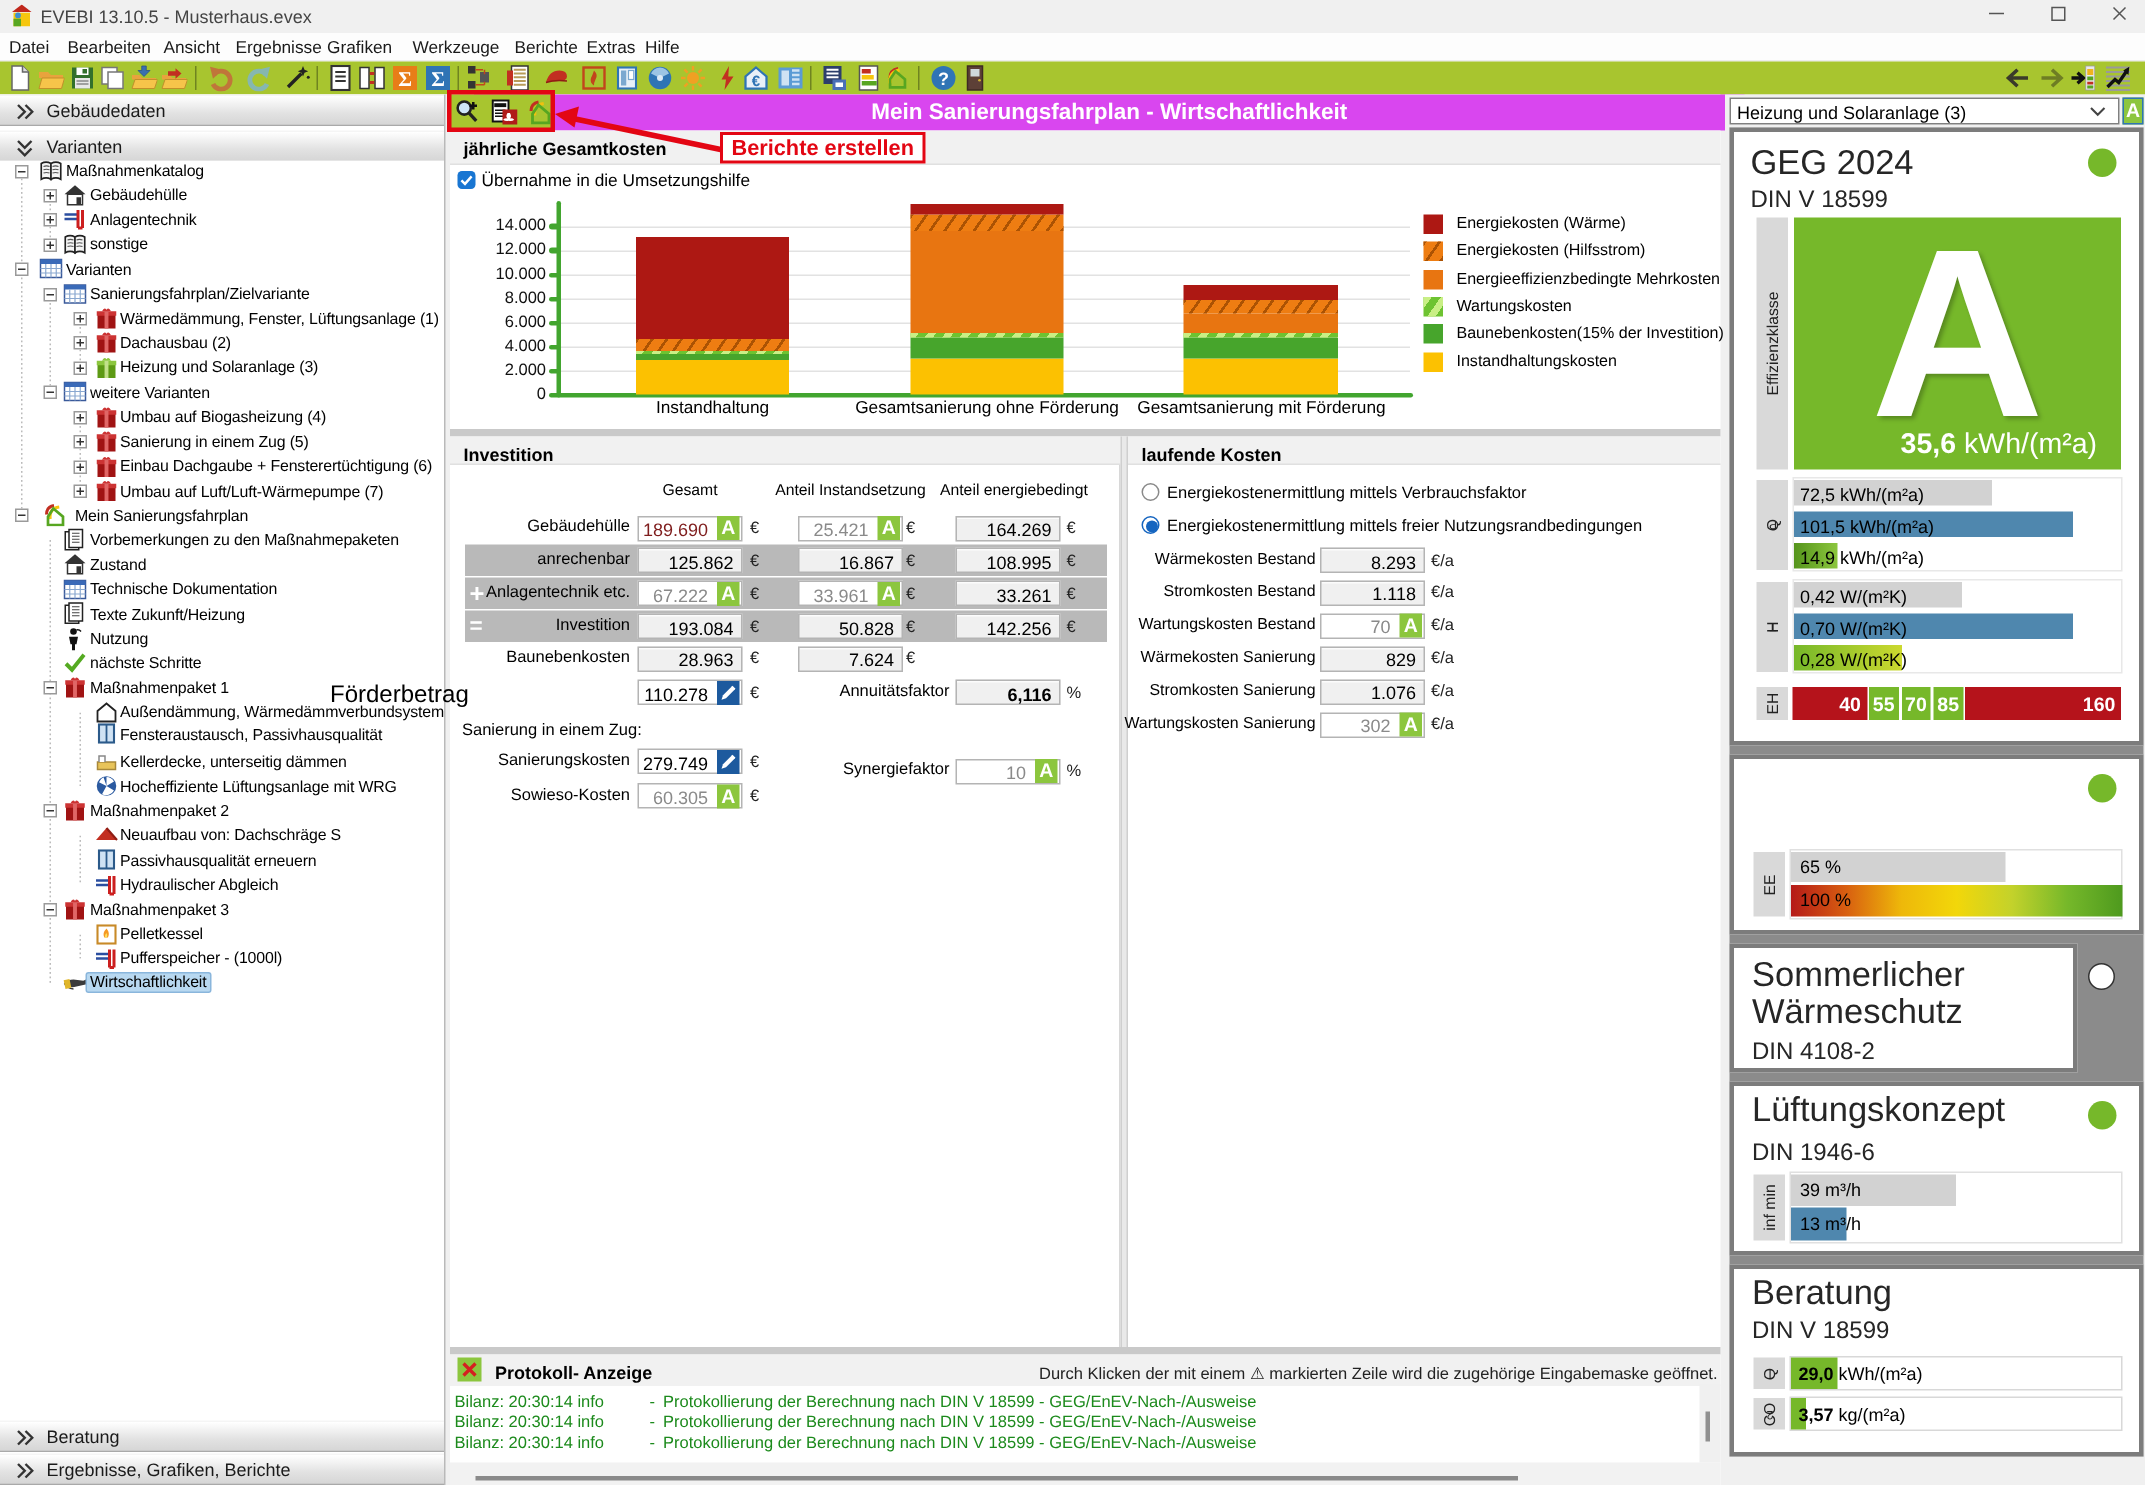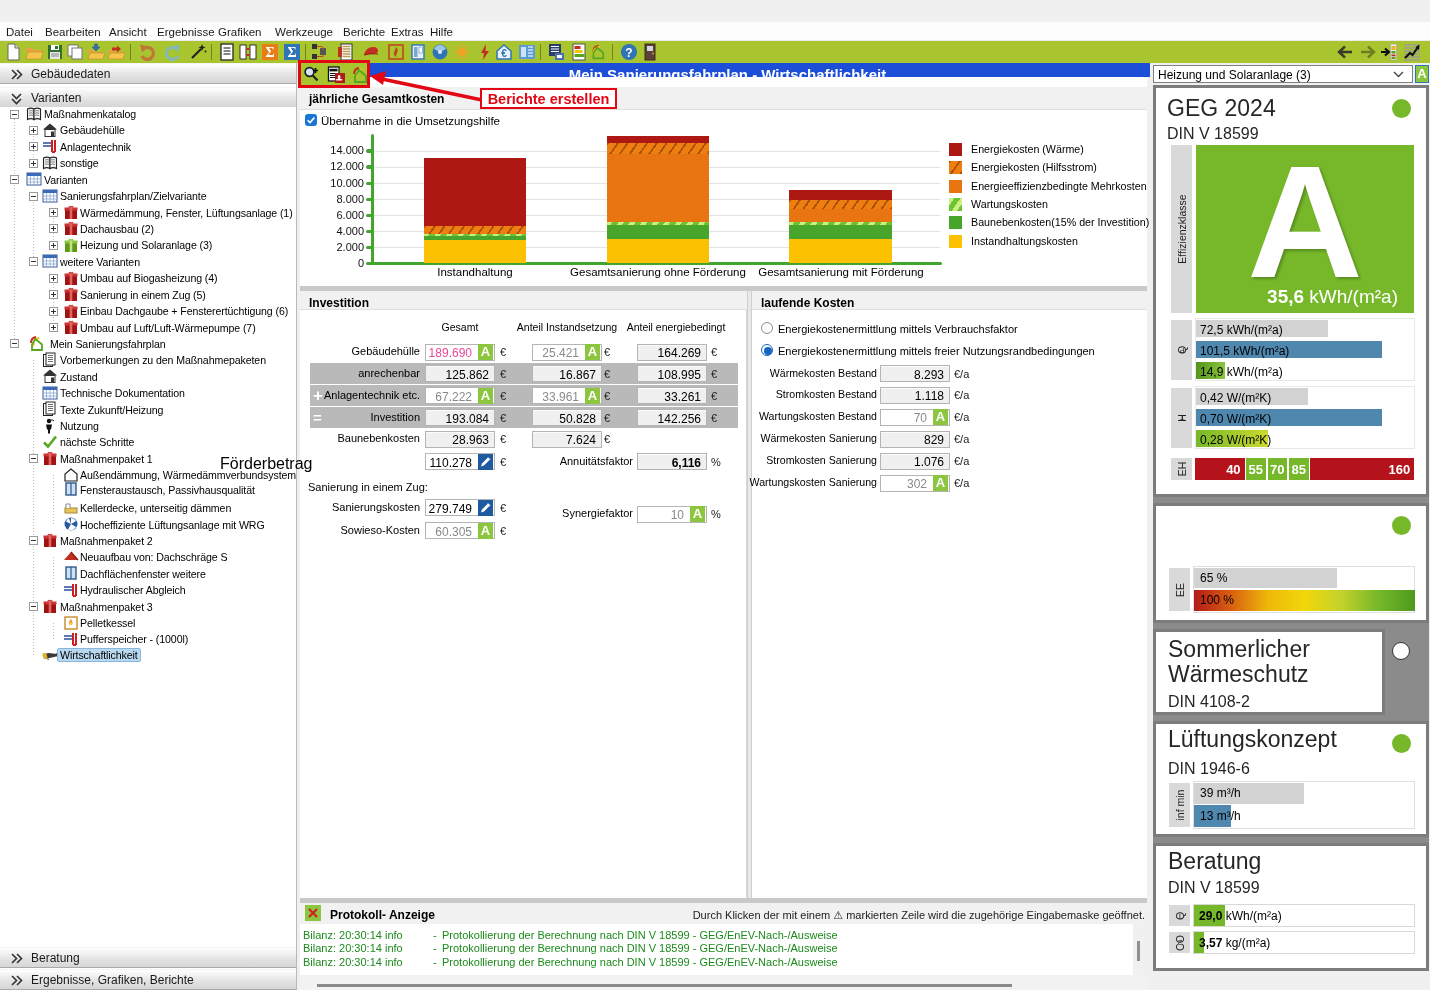--- a/index.html
+++ b/index.html
@@ -26,35 +26,53 @@
 #tree { position:absolute; left:0; top:44px; width:296px; height:840px; background:#fff; overflow:hidden; }
 .trow { position:absolute; height:17px; left:0; width:296px; }
 .trow .lbl { position:absolute; top:2.5px; font-size:10.6px; letter-spacing:-0.1px; color:#000; white-space:nowrap; }
 .trow .ic { position:absolute; top:0px; width:16px; height:16px; }
 .exp { position:absolute; top:4px; width:9px; height:9px; background:#fff; border:1px solid #9a9a9a; }
 .exp:before { content:""; position:absolute; left:1px; top:3px; width:5px; height:1px; background:#333; }
 .exp.plus:after { content:""; position:absolute; left:3px; top:1px; width:1px; height:5px; background:#333; }
 .sel { background:#b8d8f0; border:1px solid #8ab6dc; border-radius:2px; padding:0 2px; }
 
 #center { position:absolute; left:300px; top:63px; width:847px; height:927px; background:#fff; }
-#ctitle { position:absolute; left:4px; top:0; width:847px; height:14px; background:#1d4ed8; }
+#ctitle { position:absolute; left:16px; top:0; width:847px; height:24px; background:#d946ef; }
 #ctitle .t { position:absolute; left:0; top:3px; width:100%; text-align:center; color:#fff; font-weight:bold; font-size:15px; }
 .sechead { position:absolute; background:#f1f1f1; border-bottom:1px solid #e0e0e0; }
 .sechead b { position:absolute; left:9px; top:5px; font-size:12px; }
 
 #right { position:absolute; left:1150px; top:63px; width:280px; height:927px; background:#f0f0f0; }
 .card { position:absolute; left:3px; width:274px; background:#fff; border:3px solid #7f7f7f; }
 .cardtitle { position:absolute; left:12px; font-size:23px; line-height:25px; color:#262626; letter-spacing:0; }
 .cardsub { position:absolute; left:12px; font-size:16px; color:#262626; }
 .vlab { position:absolute; background:#d9d9d9; }
 .vlab span { position:absolute; left:50%; top:50%; transform:translate(-50%,-50%) rotate(-90deg); font-size:10.5px; color:#222; white-space:nowrap; }
 </style>
 </head>
 <body>
 <div id="win">
+  <div id="titlebar">
+    <svg style="position:absolute;left:7px;top:3px" width="15" height="15" viewBox="0 0 15 15">
+      <polygon points="7.5,0 14,5 1,5" fill="#c0271c"></polygon>
+      <rect x="2" y="5.5" width="11" height="9" fill="#f6c60e"></rect>
+      <rect x="2" y="9.5" width="5" height="5" fill="#57a621"></rect>
+      <circle cx="5" cy="7.3" r="1.9" fill="#3e8ed0"></circle>
+    </svg>
+    <span class="ttext">EVEBI 13.10.5 - Musterhaus.evex</span>
+    <svg class="winbtn" style="left:1324px;top:2px" width="14" height="14" viewBox="0 0 14 14">
+        <line x1="2" y1="7" x2="12" y2="7" stroke="#555" stroke-width="1"></line>
+      </svg>
+    <svg class="winbtn" style="left:1365px;top:2px" width="14" height="14" viewBox="0 0 14 14">
+        <rect x="3" y="3" width="8.5" height="8.5" fill="none" stroke="#555" stroke-width="1"></rect>
+      </svg>
+    <svg class="winbtn" style="left:1406px;top:2px" width="14" height="14" viewBox="0 0 14 14">
+        <path d="M3 3 L11 11 M11 3 L3 11" stroke="#555" stroke-width="1"></path>
+      </svg>
+  </div>
   <div id="menubar">
     <span style="left:6px">Datei</span>
     <span style="left:45px">Bearbeiten</span>
     <span style="left:109px">Ansicht</span>
     <span style="left:157px">Ergebnisse</span>
     <span style="left:218px">Grafiken</span>
     <span style="left:275px">Werkzeuge</span>
     <span style="left:343px">Berichte</span>
     <span style="left:391px">Extras</span>
     <span style="left:430px">Hilfe</span>
@@ -498,21 +516,21 @@
             <path d="M8 3 L15 11 H1z" fill="#c22f21"></path>
             <path d="M8 3 L15 11" stroke="#8f1d14" stroke-width="1.4" fill="none"></path>
           </svg>
           <span class="lbl" style="left:80px">Neuaufbau von: Dachschräge S</span>
         </div>
     <div class="trow" style="top:458.3px">
           <svg class="ic" style="left:63px" viewBox="0 0 16 16">
             <rect x="3" y="2" width="10" height="12" fill="#cfe2f3" stroke="#2b5a8a" stroke-width="1.4"></rect>
             <line x1="8" y1="2" x2="8" y2="14" stroke="#2b5a8a" stroke-width="1.2"></line>
           </svg>
-          <span class="lbl" style="left:80px">Dachflächenfenster weitere</span>
+          <span class="lbl" style="left:80px">Passivhausqualität erneuern</span>
         </div>
     <div class="trow" style="top:474.7px">
           <svg class="ic" style="left:63px" viewBox="0 0 16 16">
             <path d="M1 5 h9 M1 8 h9" stroke="#2b4ea0" stroke-width="1.6" fill="none"></path>
             <path d="M10 2 v12 M13 2 v12" stroke="#cc1f1f" stroke-width="2" fill="none"></path>
             <path d="M10 14 h3" stroke="#cc1f1f" stroke-width="2"></path>
           </svg>
           <span class="lbl" style="left:80px">Hydraulischer Abgleich</span>
         </div>
     <div class="trow" style="top:491.1px">
@@ -646,21 +664,21 @@
     <div style="position:absolute;left:110px;top:258px;width:100px;text-align:center;font-size:10.5px;white-space:nowrap">Gesamt</div>
     <div style="position:absolute;left:207px;top:258px;width:120px;text-align:center;font-size:10.5px;white-space:nowrap">Anteil Instandsetzung</div>
     <div style="position:absolute;left:316px;top:258px;width:120px;text-align:center;font-size:10.5px;white-space:nowrap">Anteil energiebedingt</div>
     <div style="position:absolute;left:10px;top:300px;width:428px;height:21px;background:#b9b9b9"></div>
     <div style="position:absolute;left:10px;top:322px;width:428px;height:21px;background:#b9b9b9"></div>
     <div style="position:absolute;left:10px;top:344px;width:428px;height:21px;background:#b9b9b9"></div>
     <div style="position:absolute;left:13px;top:327px;width:13px;height:13px;color:#fff;font-weight:bold;font-size:17px;line-height:11px">+</div>
     <div style="position:absolute;left:13px;top:349px;width:13px;height:13px;color:#fff;font-weight:bold;font-size:15px;line-height:12px">=</div>
     <div style="position:absolute;left:-80px;top:282.0px;width:200px;text-align:right;font-size:11px;font-weight:normal;white-space:nowrap">Gebäudehülle</div>
     <div style="position:absolute;left:125px;top:280.5px;width:70px;height:17px;background:#fff;border:1px solid #b4b4b4"></div>
-      <div style="position:absolute;left:125px;top:283.0px;width:47px;text-align:right;font-size:12px;color:#ec4899">189.690</div>
+      <div style="position:absolute;left:125px;top:283.0px;width:47px;text-align:right;font-size:12px;color:#7f1d1d">189.690</div>
       <div style="position:absolute;left:178px;top:281.0px;width:15px;height:16px;background:#8cc63e;color:#fff;font-weight:bold;font-size:13px;text-align:center;line-height:16px">A</div>
       <span style="position:absolute;left:200px;top:283.0px;font-size:11px;color:#222">€</span>
     <div style="position:absolute;left:232px;top:280.5px;width:70px;height:17px;background:#fff;border:1px solid #b4b4b4"></div>
       <div style="position:absolute;left:232px;top:283.0px;width:47px;text-align:right;font-size:12px;color:#8a8a8a">25.421</div>
       <div style="position:absolute;left:285px;top:281.0px;width:15px;height:16px;background:#8cc63e;color:#fff;font-weight:bold;font-size:13px;text-align:center;line-height:16px">A</div>
       <span style="position:absolute;left:304px;top:283.0px;font-size:11px;color:#222">€</span>
     <div style="position:absolute;left:337px;top:280.5px;width:70px;height:17px;background:#f0f0f0;border:1px solid #b4b4b4;box-shadow:inset 0 1px 0 #fcfcfc"></div>
       <div style="position:absolute;left:337px;top:283.0px;width:64px;text-align:right;font-size:12px;color:#000;font-weight:normal">164.269</div>
       <span style="position:absolute;left:411px;top:283.0px;font-size:11px;color:#222">€</span>
     <div style="position:absolute;left:-80px;top:303.7px;width:200px;text-align:right;font-size:11px;font-weight:normal;white-space:nowrap">anrechenbar</div>

